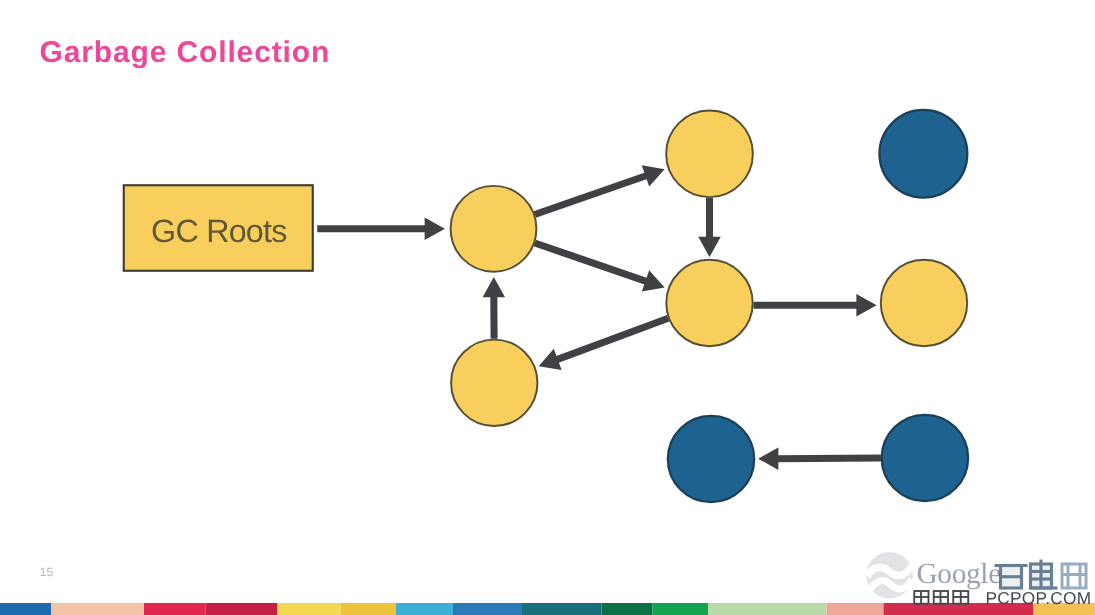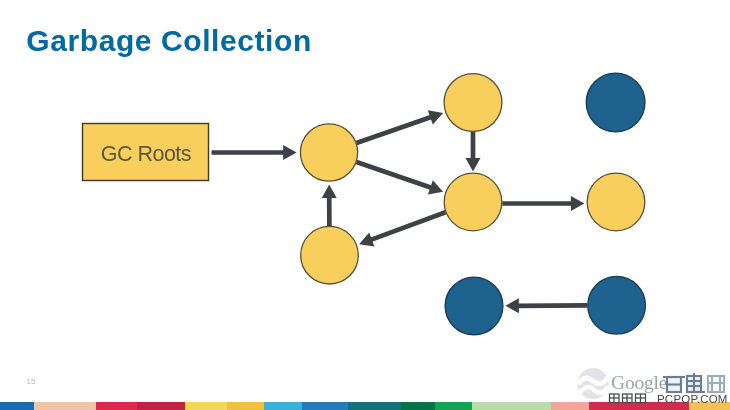--- a/index.html
+++ b/index.html
@@ -1,18 +1,18 @@
 <!DOCTYPE html>
 <html><head>
 <meta charset="utf-8">
 <style>
   html,body{margin:0;padding:0;}
   body{width:730px;height:410px;background:#ffffff;overflow:hidden;position:relative;
        font-family:"Liberation Sans",sans-serif;}
-  #title{position:absolute;left:26.3px;top:24.3px;font-size:30px;font-weight:bold;color:#0369a1;letter-spacing:0.58px;}
+  #title{position:absolute;left:26.3px;top:24.3px;font-size:20px;font-weight:bold;color:#ec4899;letter-spacing:0.58px;}
   #pagenum{position:absolute;left:26.5px;top:377px;font-size:8px;color:#b4b8bc;}
   #strip{position:absolute;left:0;top:402px;width:730px;height:8px;font-size:0;z-index:1;}
   #strip span{display:inline-block;height:8px;}
   #wm-line{position:absolute;left:0;top:0;width:730px;height:410px;z-index:5;}
 </style>
 </head>
 <body>
 <div id="title">Garbage Collection</div>
 
 <svg id="diagram" width="730" height="410" viewBox="0 0 730 410" style="position:absolute;left:0;top:0;">

